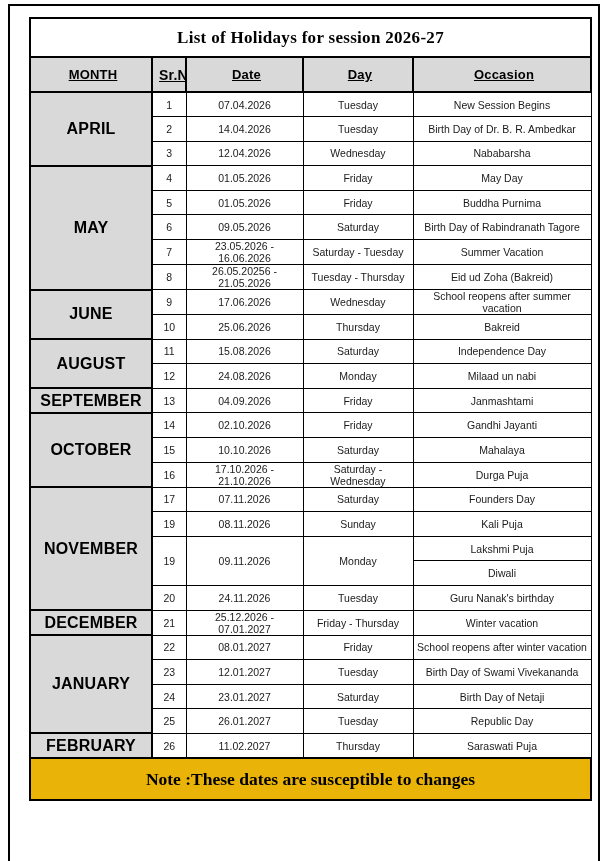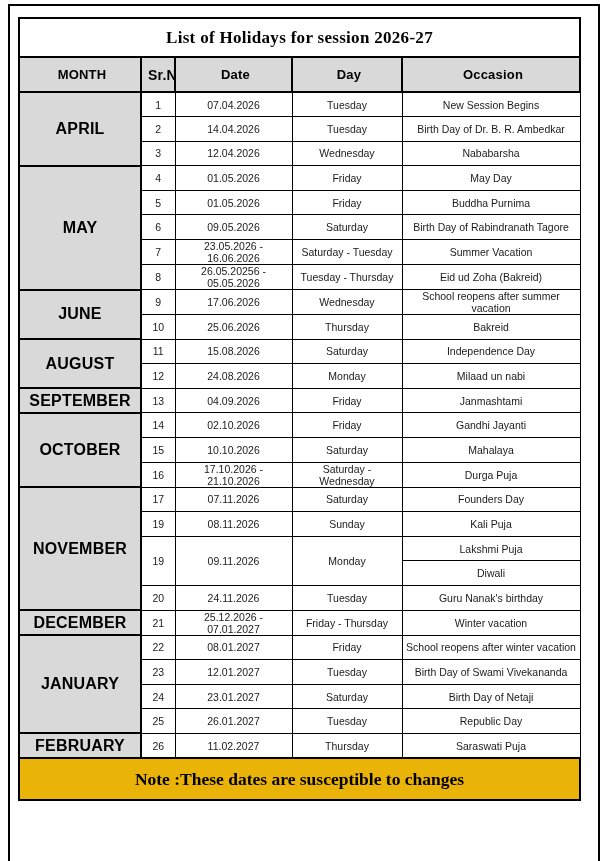--- a/index.html
+++ b/index.html
@@ -15,21 +15,21 @@
     position: absolute;
     left: 8px;
     top: 4px;
     width: 592px;
     height: 900px; 
     border: 2px solid #000000;
     box-sizing: border-box;
   }
   table.holiday-table {
     position: absolute;
-    left: 18px;
+    left: 29px;
     top: 17px;
     border-collapse: collapse;
     table-layout: fixed;
     width: 561px;
   }
   .holiday-table td, .holiday-table th {
     border: 1px solid #000000;
     text-align: center;
     vertical-align: middle;
     padding: 0 2px;
@@ -43,20 +43,21 @@
     font-size: 17px;
     background: #ffffff;
     letter-spacing: 0.3px;
   }
   tr.header-row th {
     border: 2px solid #000000;
     height: 33px;
     background: #d9d9d9;
     font-weight: bold;
     font-size: 13px;
+    text-decoration: underline;
     letter-spacing: 0.2px;
     padding-left: 6px;
   }
   tr.header-row th.srno-header {
     font-size: 14px;
   }
   tr.data-row {
     height: 24.6px;
   }
   td.month-cell {
@@ -144,21 +145,21 @@
         <td class="occasion-cell">Birth Day of Rabindranath Tagore</td>
       </tr>
       <tr class="data-row">
         <td class="srno-cell">7</td>
         <td class="date-cell">23.05.2026 - 16.06.2026</td>
         <td class="day-cell">Saturday - Tuesday</td>
         <td class="occasion-cell">Summer Vacation</td>
       </tr>
       <tr class="data-row">
         <td class="srno-cell">8</td>
-        <td class="date-cell">26.05.20256 - 05.05.2026</td>
+        <td class="date-cell">26.05.20256 - 21.05.2026</td>
         <td class="day-cell">Tuesday - Thursday</td>
         <td class="occasion-cell">Eid ud  Zoha (Bakreid)</td>
       </tr>
       <tr class="data-row">
         <td class="month-cell" rowspan="2">JUNE</td>
         <td class="srno-cell">9</td>
         <td class="date-cell">17.06.2026</td>
         <td class="day-cell">Wednesday</td>
         <td class="occasion-cell">School reopens after summer vacation</td>
       </tr>

